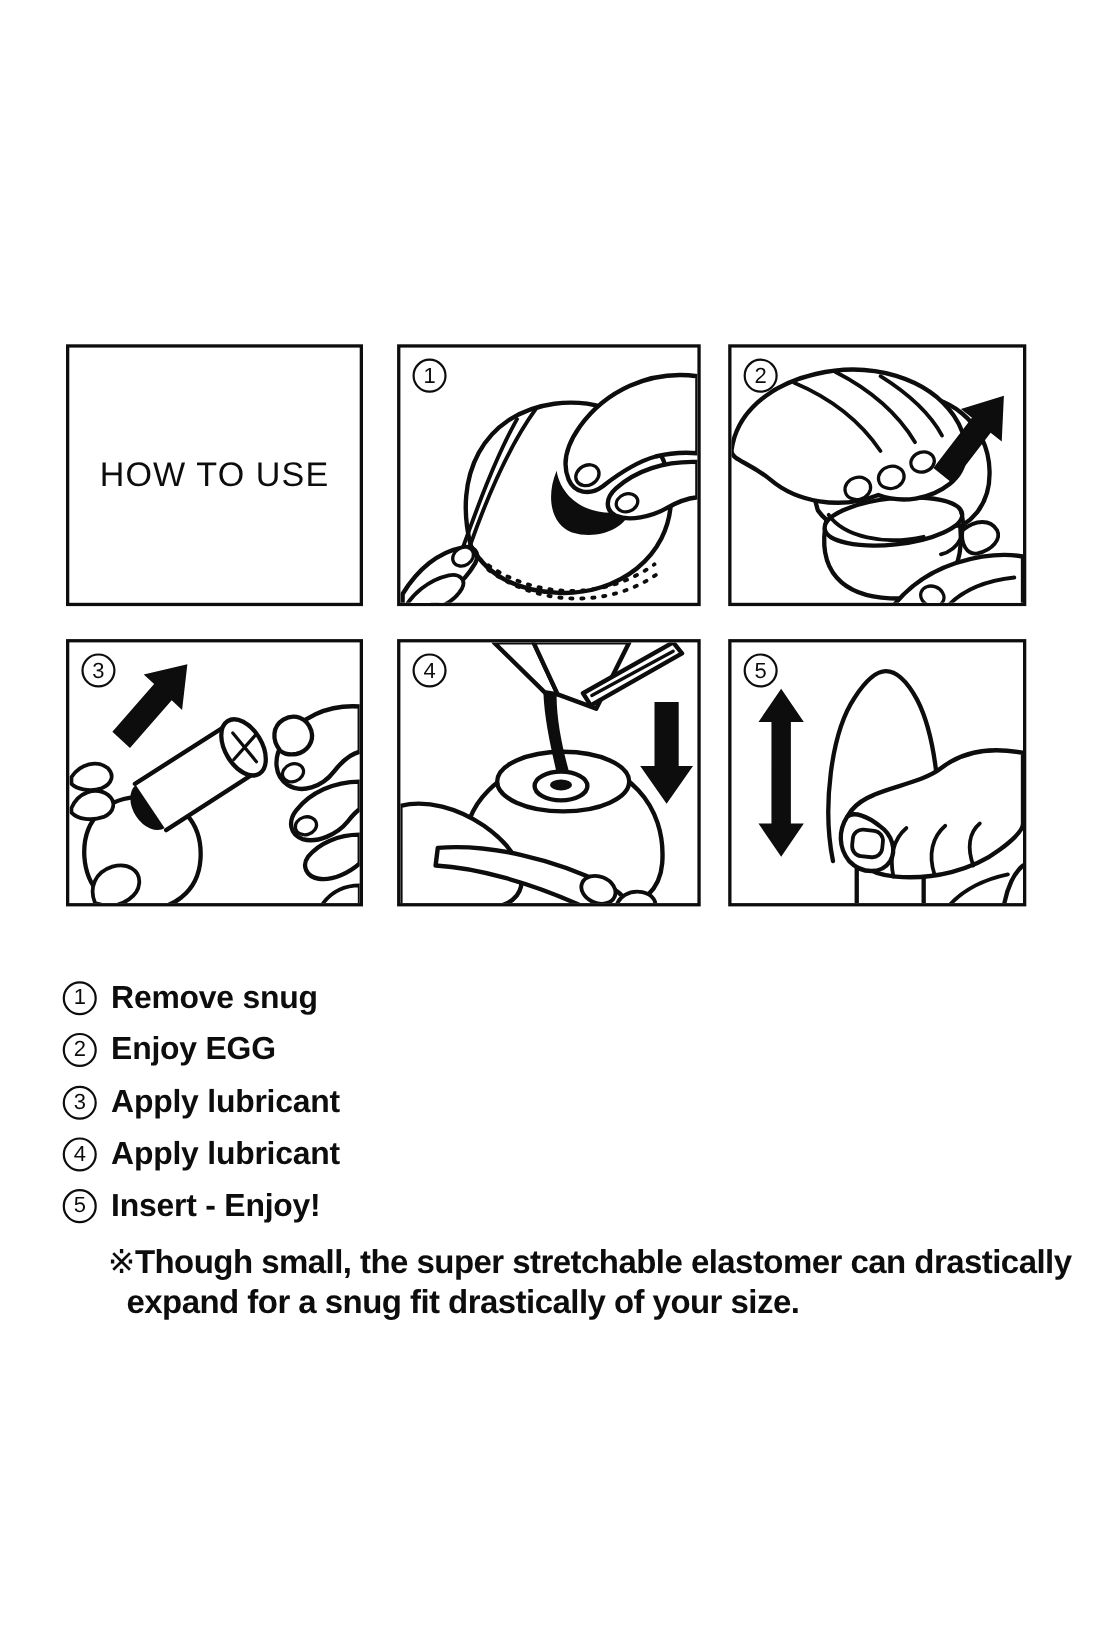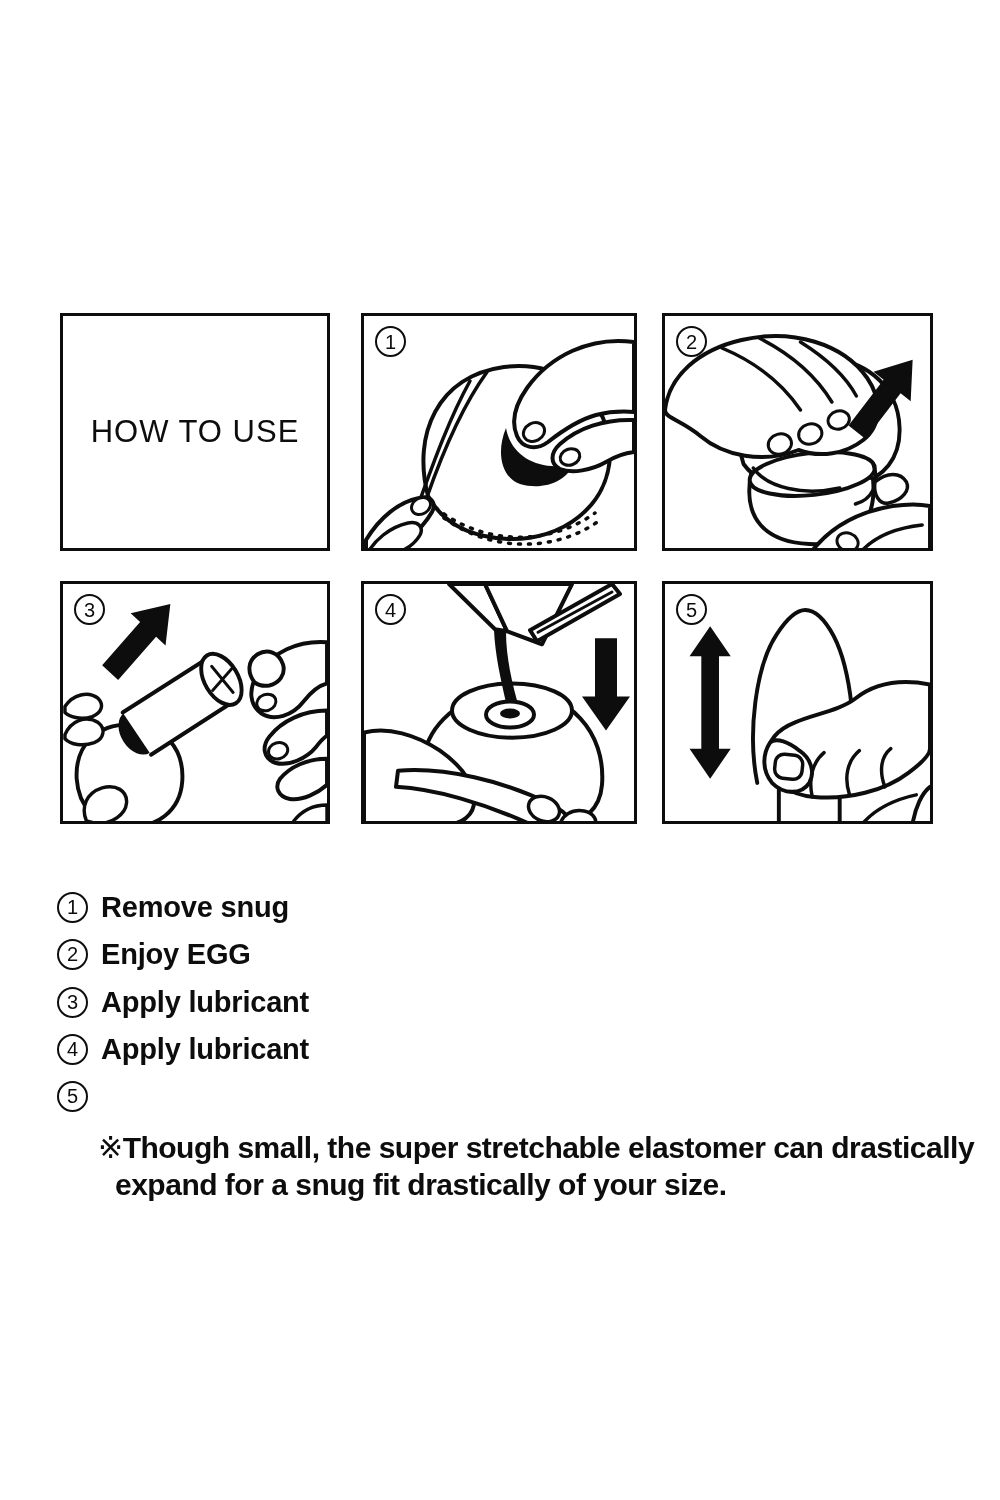--- a/index.html
+++ b/index.html
@@ -176,20 +176,21 @@
   <div class="instr" id="instr-2">
     <span class="badge">3</span>
     <span class="txt">Apply lubricant</span>
   </div>
   <div class="instr" id="instr-3">
     <span class="badge">4</span>
     <span class="txt">Apply lubricant</span>
   </div>
   <div class="instr" id="instr-4">
     <span class="badge">5</span>
+    <span class="txt">Insert - Enjoy!</span>
   </div>
 
   <div class="note">
     <div class="l1"><span class="mark">※</span><span>Though small, the super stretchable elastomer can drastically</span></div>
     <div class="l2">expand for a snug fit drastically of your size.</div>
   </div>
 
 </div>
 
 </body></html>

